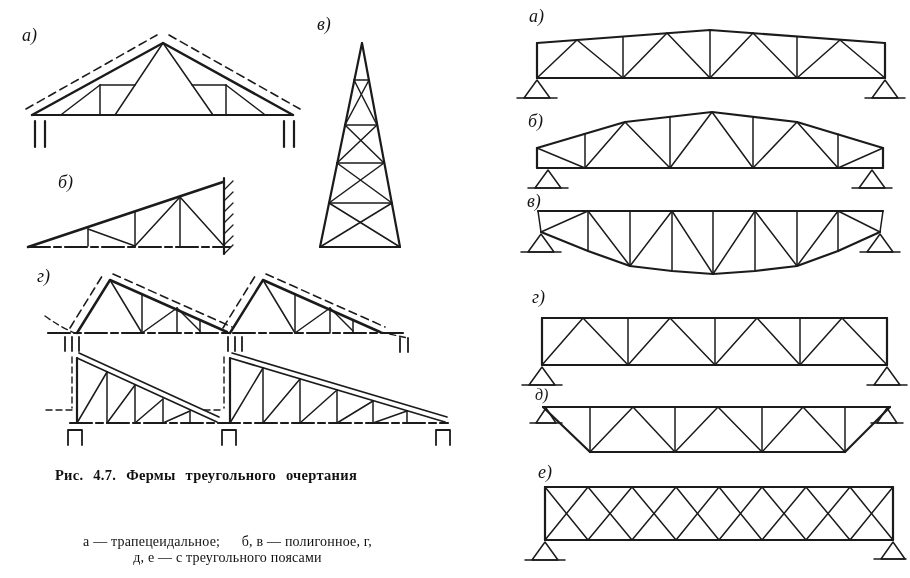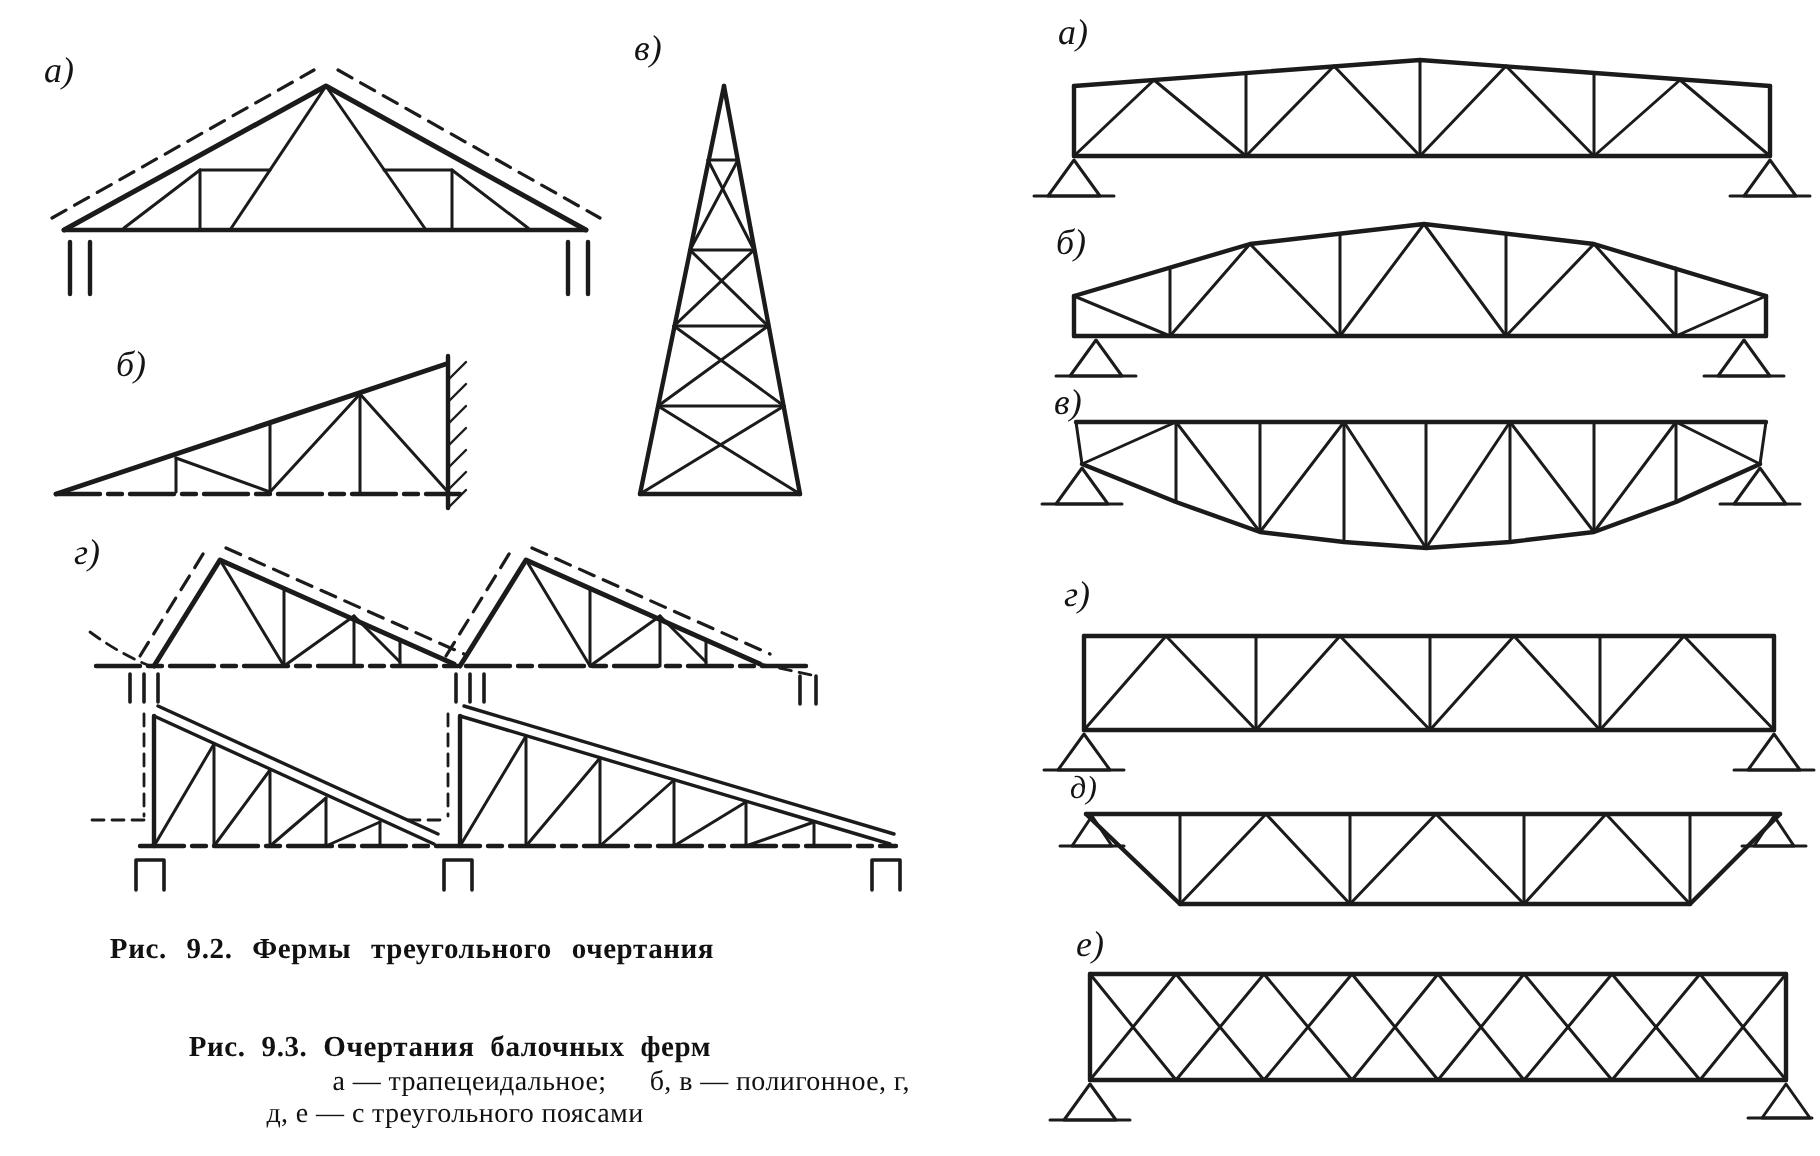--- a/index.html
+++ b/index.html
@@ -377,19 +377,18 @@
   <div class="lbl" style="left:317px;top:15px;">в)</div>
   <div class="lbl" style="left:37px;top:267px;">г)</div>
 
   <div class="lbl" style="left:529px;top:7px;">а)</div>
   <div class="lbl" style="left:528px;top:112px;">б)</div>
   <div class="lbl" style="left:527px;top:192px;">в)</div>
   <div class="lbl" style="left:532px;top:288px;">г)</div>
   <div class="lbl" style="left:535px;top:387px;font-size:16px;">д)</div>
   <div class="lbl" style="left:538px;top:463px;">е)</div>
 
-  <div class="cap" style="left:6px;top:467px;width:400px;">Рис. 9.2. Фермы треугольного очертания</div>
-
-  <div class="cap" style="left:0px;top:516px;width:450px;word-spacing:4px;">Рис. 9.3. Очертания балочных ферм</div>
-  <div class="subcap" style="left:0px;top:534px;width:455px;text-align:right;">а — трапецеидальное;   б, в — полигонное, г,</div>
+  <div class="cap" style="left:6px;top:467px;width:400px;">Рис. 4.7. Фермы треугольного очертания</div>
+
+  <div class="subcap" style="left:0px;top:534px;width:455px;">а — трапецеидальное;   б, в — полигонное, г,</div>
   <div class="subcap" style="left:0px;top:550px;width:455px;">д, е — с треугольного поясами</div>
 
 </div>
 
 </body></html>

